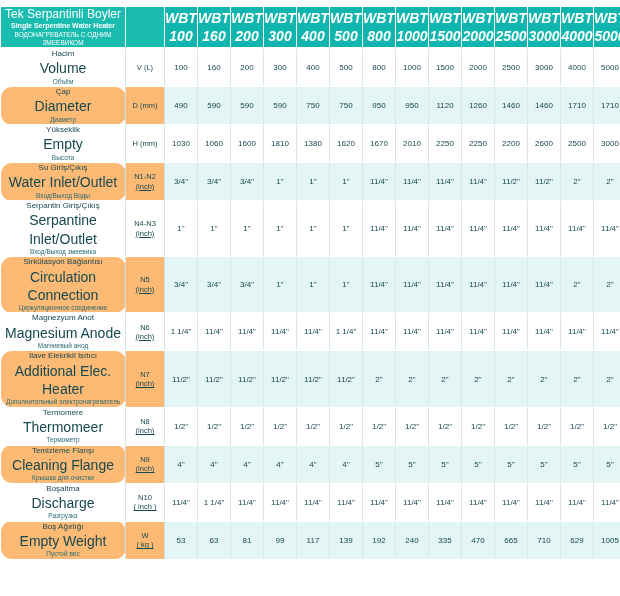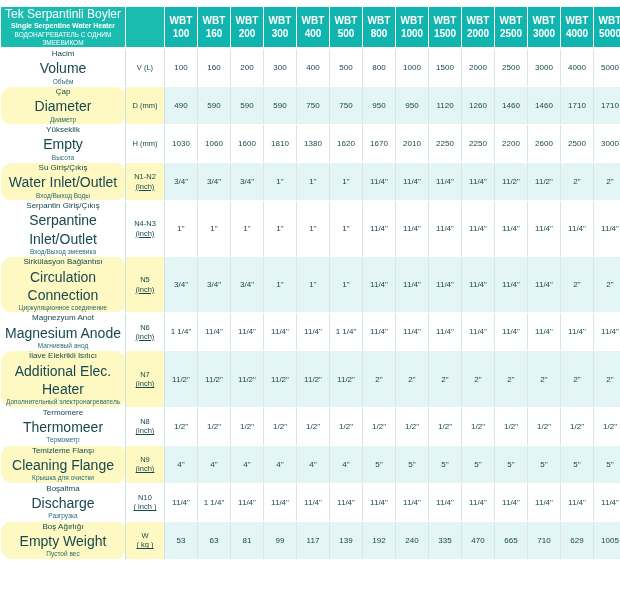--- a/index.html
+++ b/index.html
@@ -44,22 +44,23 @@
   .hdr-title .l1 { font-weight: normal; font-size: 12px; display:block; }
   .hdr-title .l2 { font-weight: bold; font-size: 7px; display:block; }
   .hdr-title .l3 { font-size: 6.5px; display:block; }
   .hdr-unit {
     background: #1bbcb0;
   }
   .hdr-model {
     background: #0fb5ae;
     color: #ffffff;
     font-weight: bold;
-    font-size: 10px;
+    font-size: 14px;
     line-height: 1.3;
+    font-style: italic;
   }
   .hdr-model .m1 { display:block; }
   .hdr-model .m2 { display:block; }
 
   
   .rowlabel {
     text-align: left;
     padding: 4px 6px;
     line-height: 1.3;
   }
@@ -76,21 +77,21 @@
   .unitcell .u2 { display: block; text-decoration: underline; }
 
   .datacell {
     font-size: 8px;
     color: #17484f;
   }
 
   
   .band-a .rowlabel, .band-a .unitcell { background: #ffffff; }
   .band-a .datacell { background: #ffffff; }
-  .band-b .rowlabel, .band-b .unitcell { background: #fef9c3; }
+  .band-b .rowlabel, .band-b .unitcell { background: #fdba74; }
   .band-b .datacell { background: #e3f5f4; }
 
   
   table.spec td.datacell { border-left: 1px solid #d8e6e6; border-right: 1px solid #d8e6e6; border-top: 1px solid #ffffff; border-bottom: 1px solid #ffffff; }
   table.spec td.rowlabel { border-right: 1px solid #cfe3e3; border-radius: 11px; }
   table.spec td.unitcell { border-right: 1px solid #cfe3e3; border-left: 1px solid #cfe3e3; }
 
   
   tr.headrow td { border-bottom: 2px solid #ffffff; }
 

